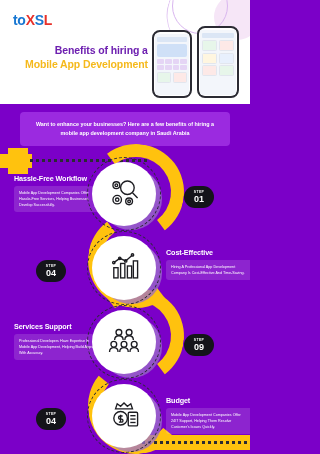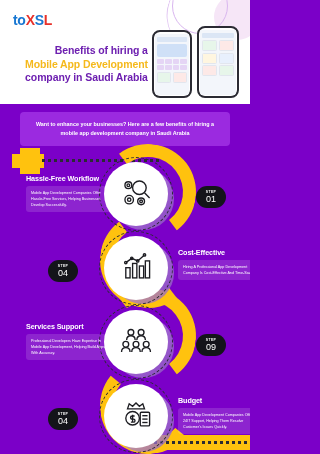--- a/index.html
+++ b/index.html
@@ -79,21 +79,21 @@
   
   .banner {
     position:absolute; left:20px; top:112px;
     width:210px; padding:8px 10px;
     background:#9b2ae0; border-radius:4px;
     color:#ffffff; font-size:5.4px; line-height:9px;
     font-weight:bold; text-align:center;
   }
 
   
-  .timeline { position:absolute; left:12px; top:148px; width:250px; height:306px;padding-left:28px; }
+  .timeline { position:absolute; left:0; top:148px; width:250px; height:306px;padding-left:28px; }
 
   .arrow-tab {
     position:absolute; left:0; top:0; width:44px; height:26px;
   }
   .arrow-tab .bar { position:absolute; left:0; top:6px; width:32px; height:14px; background:#FFC20E; }
   .arrow-tab .head {
     position:absolute; left:8px; top:0; width:20px; height:26px; background:#FFC20E;
   }
   .dash-line {
     position:absolute; left:30px; top:11px; width:118px; height:3px;
@@ -146,21 +146,21 @@
     border:1.5px dashed #2b2b33;
   }
 
   .badge {
     position:absolute; top:24px;
     width:30px; height:22px; background:#14141a; border-radius:11px;
     color:#ffffff; text-align:center;
     display:flex; flex-direction:column; align-items:center; justify-content:center;
   }
   .badge .bt { font-size:3.4px; font-weight:bold; letter-spacing:.4px; line-height:4px; }
-  .badge .bn { font-size:9px; font-weight:normal; line-height:10px; }
+  .badge .bn { font-size:9px; font-weight:bold; line-height:10px; }
   .badge.right { left:184px; }
   .badge.left  { left:36px; }
 
   .textbox {
     position:absolute; top:12px; width:88px;
   }
   .textbox.left  { left:14px; }
   .textbox.right { left:166px; }
   .tb-title {
     font-size:7.2px; font-weight:bold; color:#ffffff; letter-spacing:-0.1px;
@@ -180,21 +180,20 @@
   <div class="deco-circle"></div>
   <div class="deco-swoosh"></div>
 
   <div class="logo">
     <span class="lo-to">to</span><span class="lo-x">X</span><span class="lo-s">S</span><span class="lo-l">L</span>
   </div>
 
   <div class="headline">
     <span class="l1">Benefits of hiring a</span>
     <span class="l2">Mobile App Development</span>
-    <span class="l3">company in Saudi Arabia</span>
   </div>
 
   <div class="phones">
     <div class="phone p1">
       <div class="notch"></div>
       <div class="scr">
         <div class="topbar"></div>
         <div class="hero"></div>
         <div class="grid">
             <i></i>

